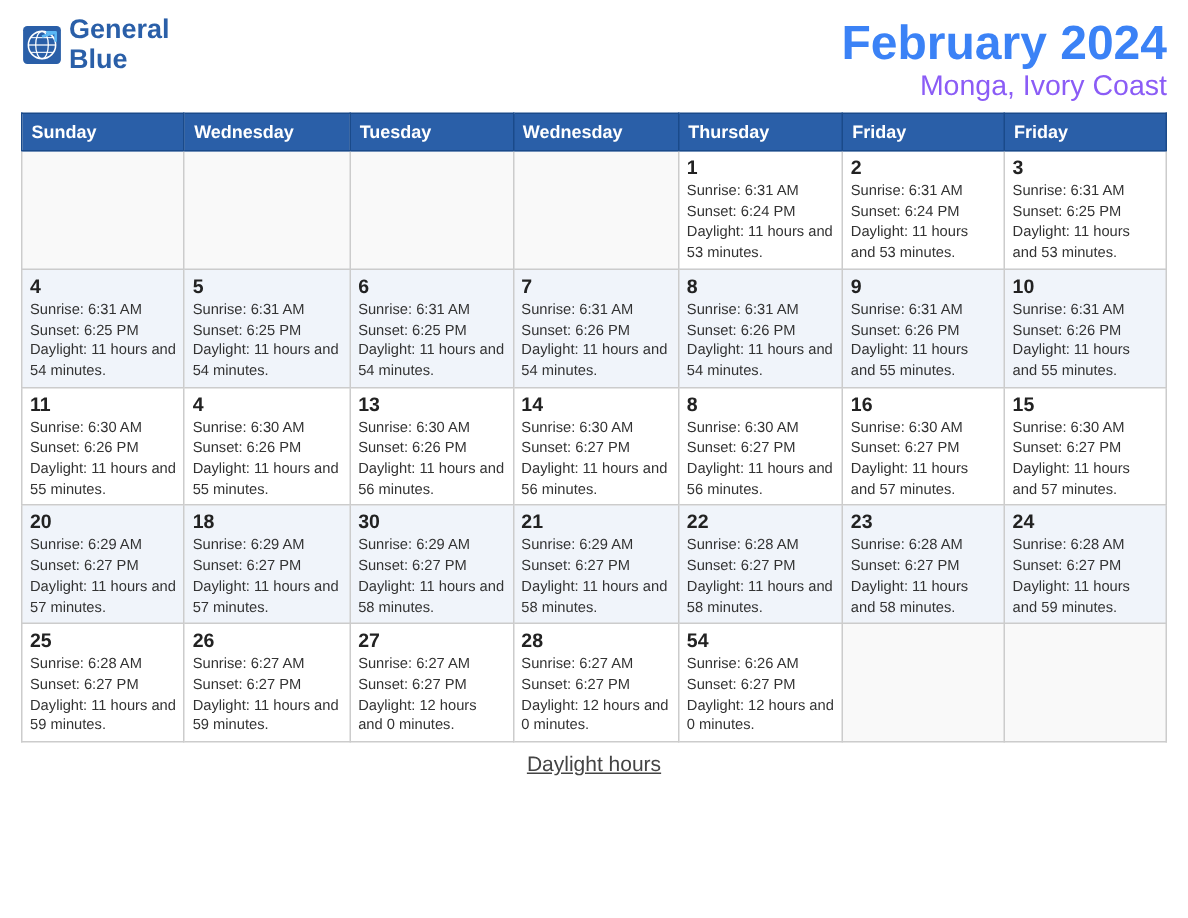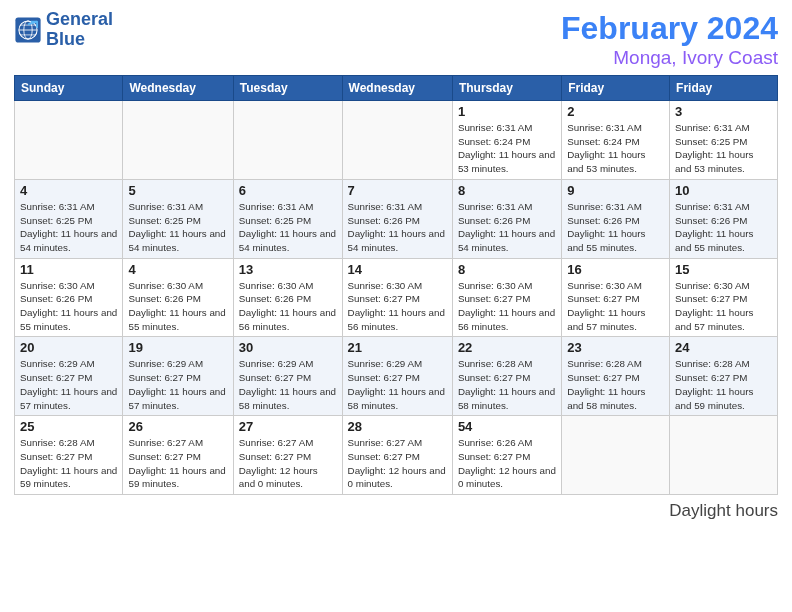--- a/index.html
+++ b/index.html
@@ -86,23 +86,24 @@
       background: #f9f9f9;
     }
     .row-stripe {
       background: #f0f4fa;
     }
     .row-white {
       background: #fff;
     }
     .footer {
       margin-top: 6px;
-      font-size: 17px;
+      font-size: 14px;
       color: #444;
-      text-align: right;
+      text-align: center;
+      text-decoration: underline;
     }
   </style>
 </head>
 <body>
 
 <div class="page">
   <div class="header">
     <div class="logo">
       <svg class="logo-icon" viewBox="0 0 40 40">
         <rect x="2" y="2" width="36" height="36" rx="4" fill="#2a5fa8"></rect>
@@ -217,21 +218,21 @@
             <div class="day-num">15</div>
             <div class="day-info">Sunrise: 6:30 AM<br>Sunset: 6:27 PM<br>Daylight: 11 hours and 57 minutes.</div>
           </td>
         </tr>
         <tr>
           <td class="row-stripe">
             <div class="day-num">20</div>
             <div class="day-info">Sunrise: 6:29 AM<br>Sunset: 6:27 PM<br>Daylight: 11 hours and 57 minutes.</div>
           </td>
           <td class="row-stripe">
-            <div class="day-num">19</div>
+            <div class="day-num">18</div>
             <div class="day-info">Sunrise: 6:29 AM<br>Sunset: 6:27 PM<br>Daylight: 11 hours and 57 minutes.</div>
           </td>
           <td class="row-stripe">
             <div class="day-num">30</div>
             <div class="day-info">Sunrise: 6:29 AM<br>Sunset: 6:27 PM<br>Daylight: 11 hours and 58 minutes.</div>
           </td>
           <td class="row-stripe">
             <div class="day-num">21</div>
             <div class="day-info">Sunrise: 6:29 AM<br>Sunset: 6:27 PM<br>Daylight: 11 hours and 58 minutes.</div>
           </td>

